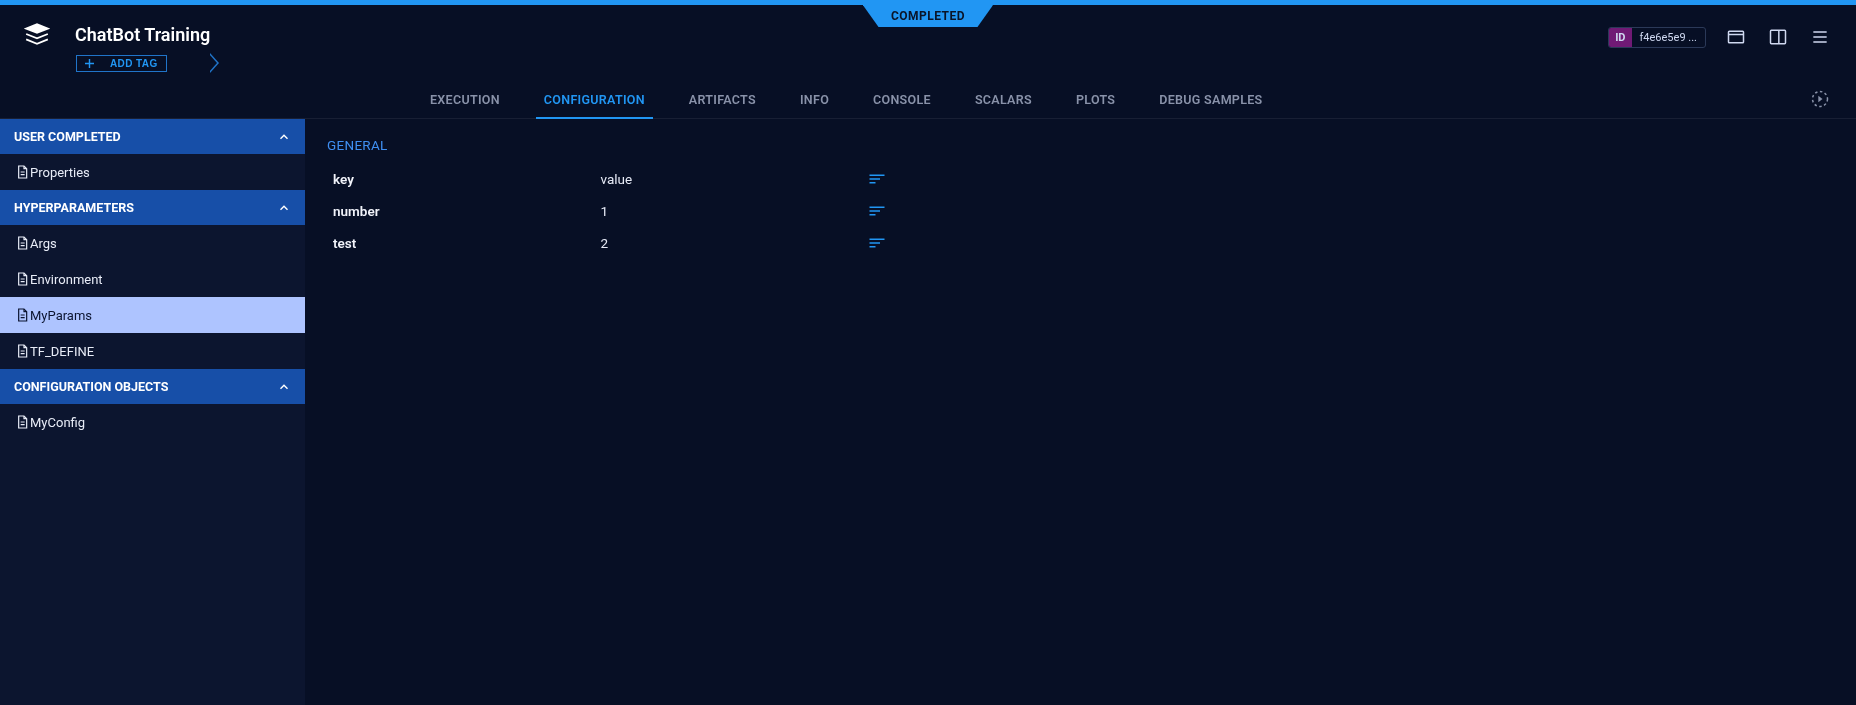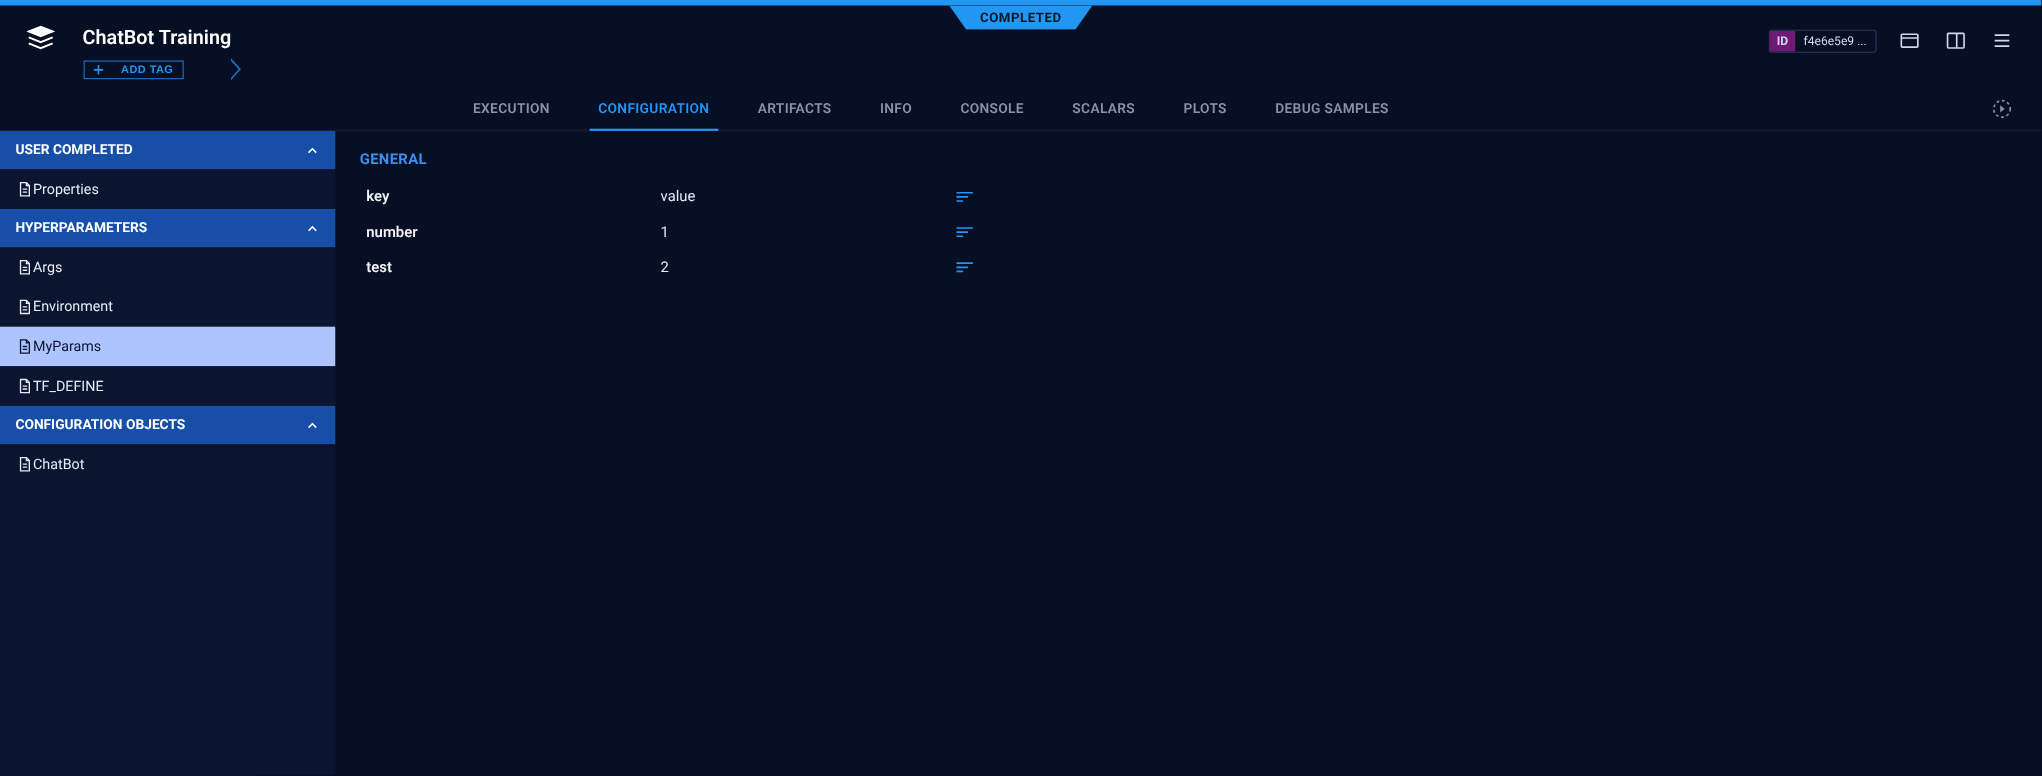--- a/index.html
+++ b/index.html
@@ -177,21 +177,21 @@
   .doc-icon{flex:0 0 auto;}
 
   .content {
     flex: 1;
     padding: 18px 22px;
     overflow: auto;
   }
   .content h2 {
     color: #3f8ff2;
     font-size: 13.5px;
-    font-weight: 700;
+    font-weight: 400;
     letter-spacing: 0.3px;
     margin-bottom: 10px;
   }
   table.params {
     border-collapse: collapse;
     width: 640px;
   }
   table.params td {
     padding: 8px 6px;
     font-size: 13.5px;
@@ -358,21 +358,21 @@
       </span>
     </div>
     <div class="side-item">
       <span class="doc-icon">
         <svg width="16" height="16" viewBox="0 0 24 24" fill="none" stroke="#e8ecf7" stroke-width="1.8">
           <path d="M7 3h8l4 4v14H7z"></path>
             <path d="M15 3v4h4"></path>
             <path d="M10 12h6M10 16h6"></path>
         </svg>
       </span>
-      <span>ChatBot</span>
+      <span>MyConfig</span>
     </div>
   </aside>
 
   <main class="content">
     <h2>GENERAL</h2>
     <table class="params">
       <tbody>
         <tr>
           <td class="k">key</td>
           <td class="v">value</td>

